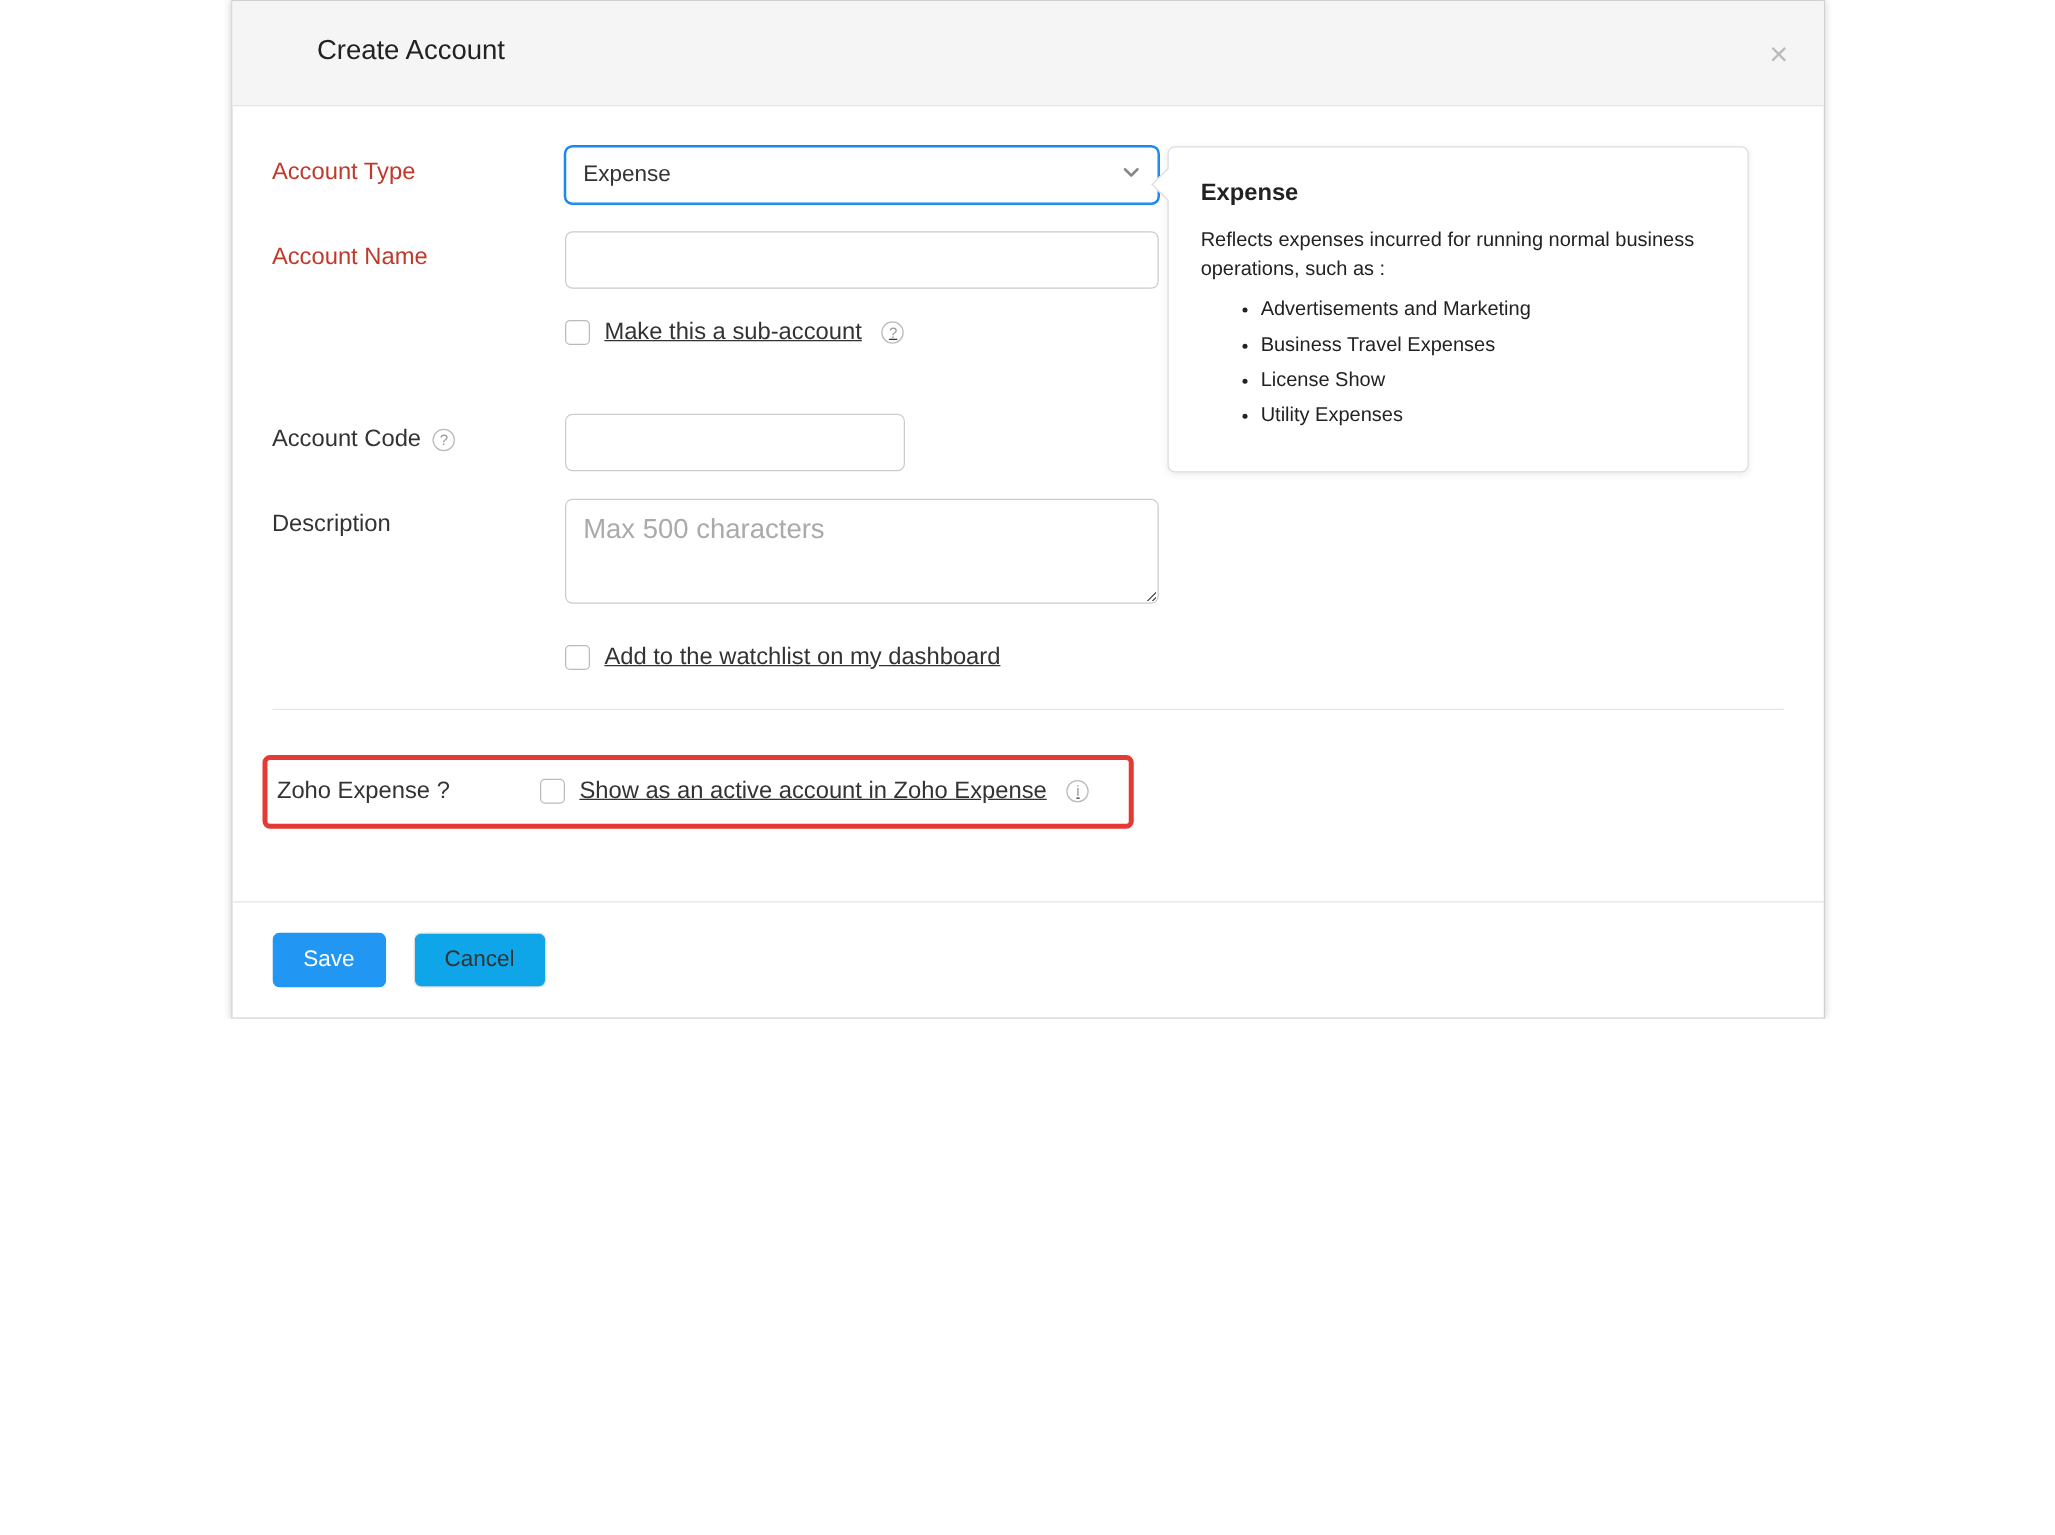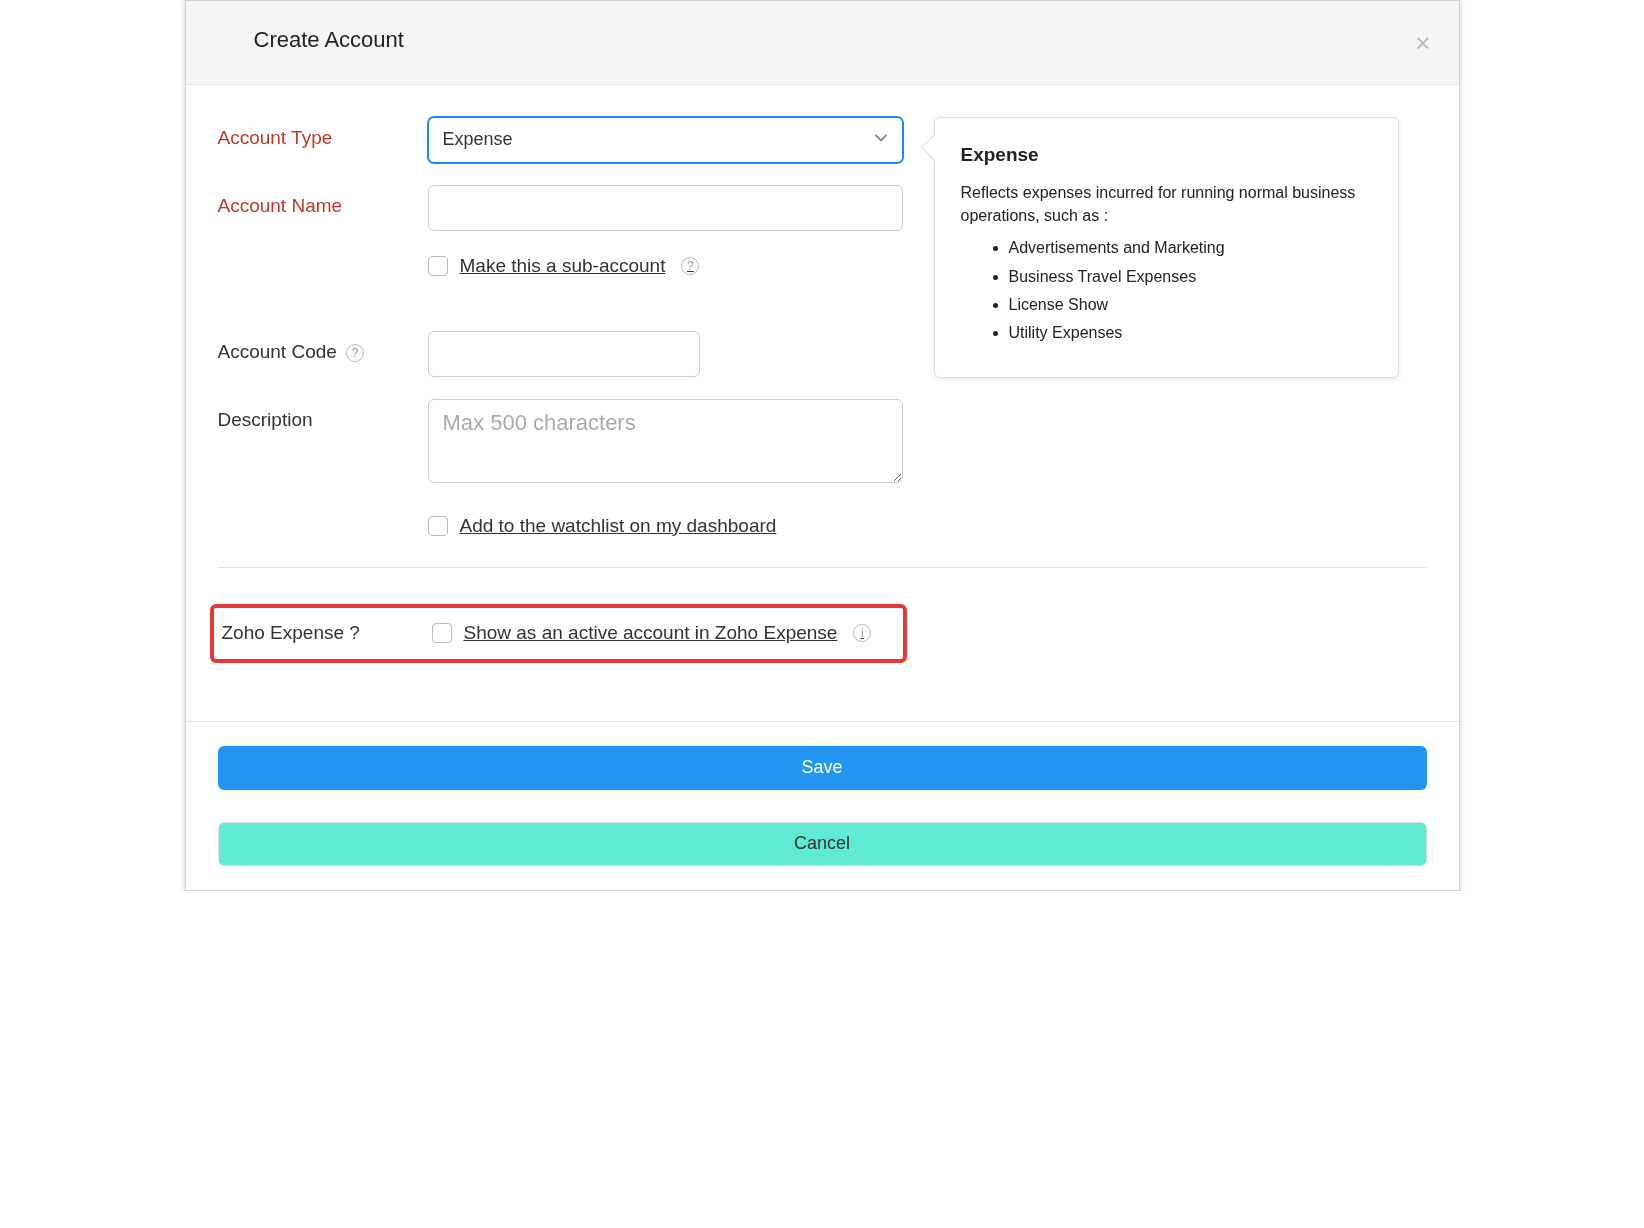--- a/index.html
+++ b/index.html
@@ -39,20 +39,21 @@
     font-weight: 300;
   }
   .modal-body {
     padding: 32px 32px 10px 32px;
     position: relative;
   }
   .form-row {
     display: flex;
     align-items: flex-start;
     margin-bottom: 22px;
+    gap: 24px;
   }
   .label-col {
     width: 210px;
     flex-shrink: 0;
     padding-top: 8px;
     font-size: 19px;
     color: #333;
   }
   .label-required { color: #c0392b; }
   .input-col {
@@ -168,34 +169,33 @@
     margin-left: -8px;
     margin-right: 520px;
     display: flex;
     align-items: center;
   }
   .highlight-section .label-col { padding-top: 0; }
   .modal-footer {
     border-top: 1px solid #e5e5e5;
     padding: 24px 32px;
     display: flex;
-    gap: 32px;
+    gap: 22px;
     margin-top: 48px;
-    flex-direction: column;
   }
   .btn {
     height: 44px;
     padding: 0 24px;
     border-radius: 6px;
     font-size: 18px;
     cursor: pointer;
     border: 1px solid transparent;
   }
   .btn-primary { background: #2196f3; color: #fff; }
-  .btn-secondary { background: #5eead4; color: #333; border-color: #ddd; }
+  .btn-secondary { background: #0ea5e9; color: #333; border-color: #ddd; }
 </style>
 </head>
 <body>
 
 <div class="modal">
 
   <div class="modal-header">
     <div class="modal-title">Create Account</div>
     <div class="close-x">×</div>
   </div>

